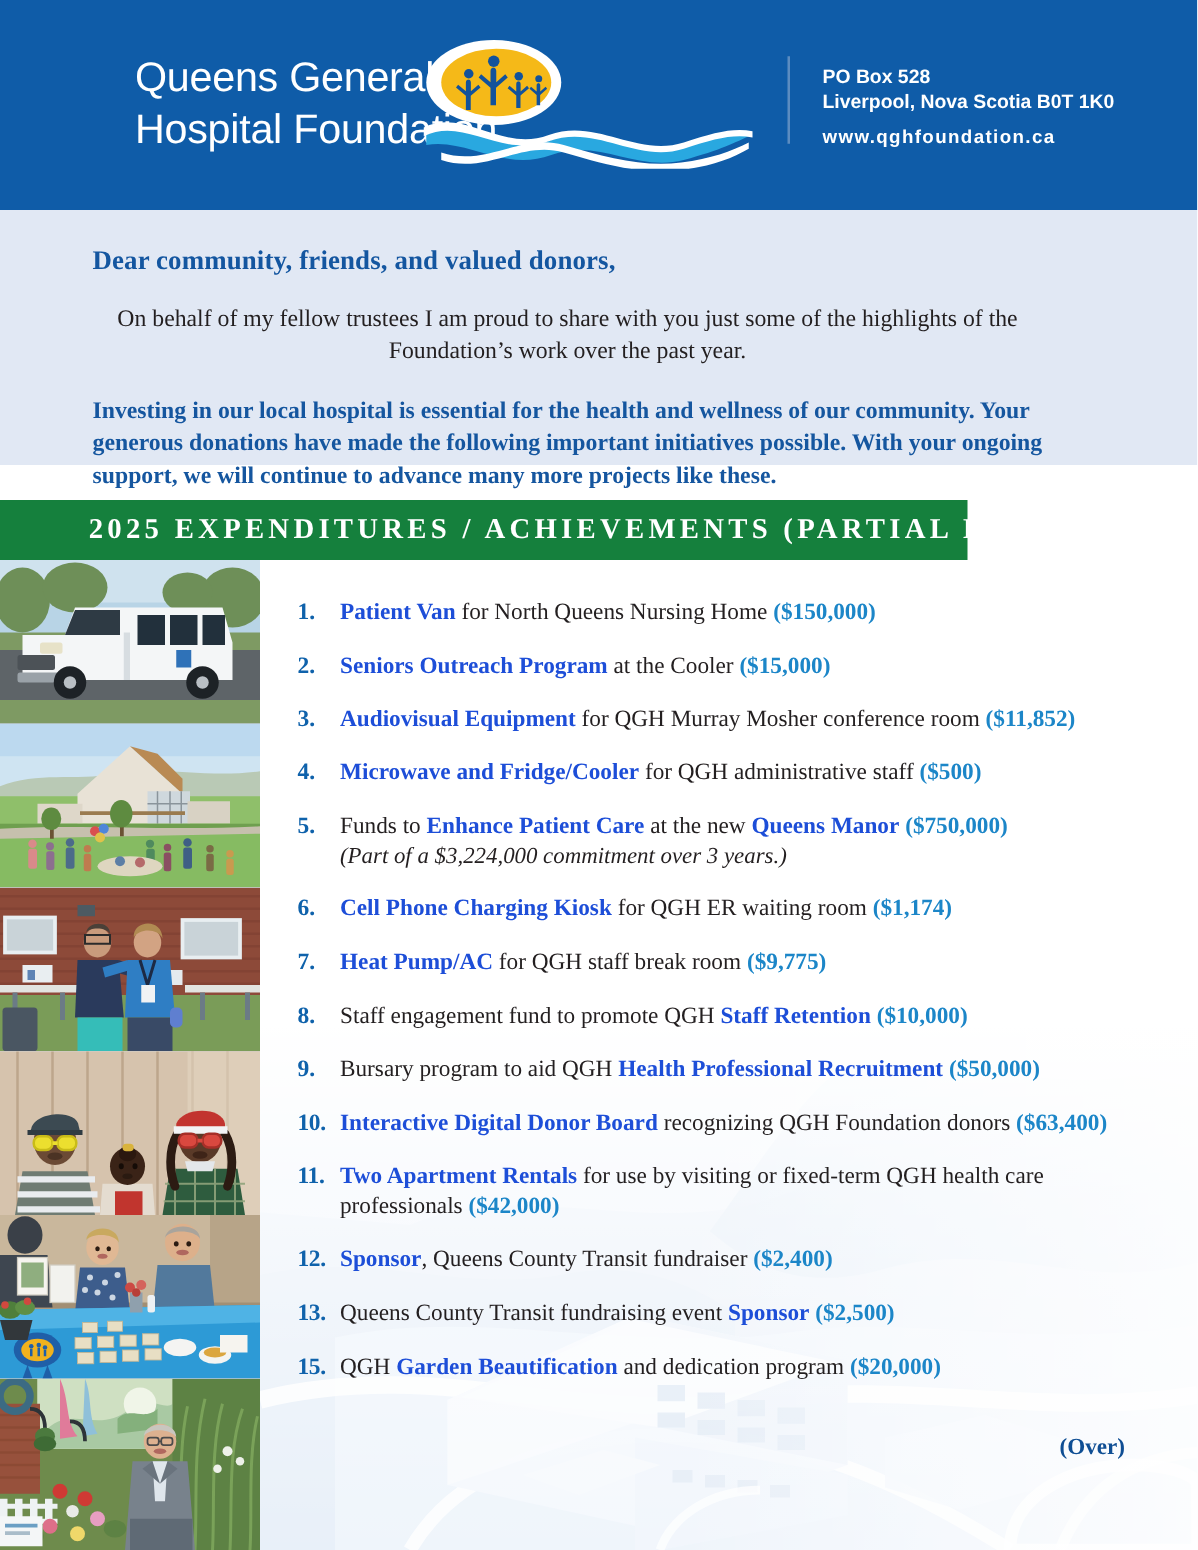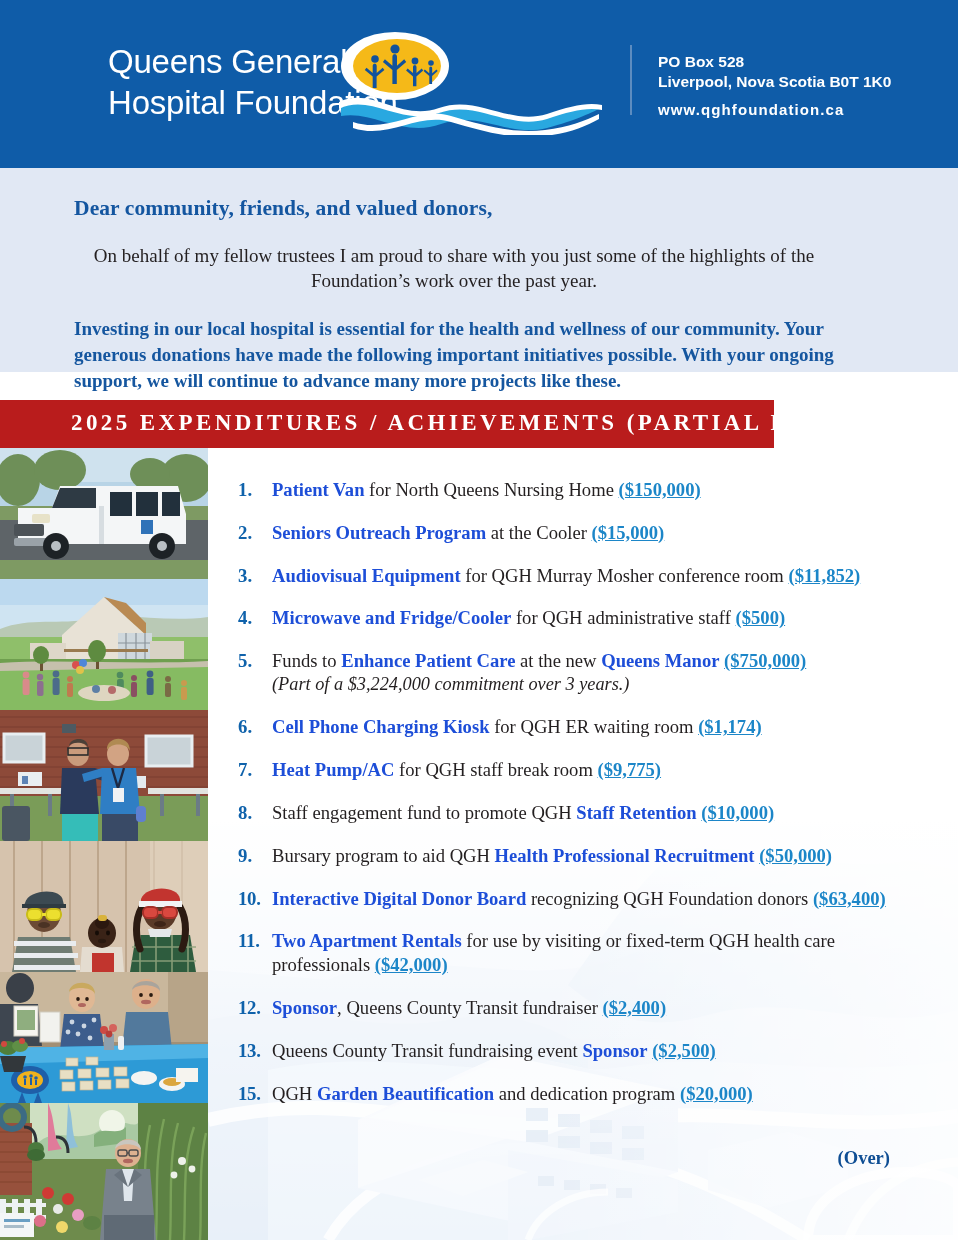--- a/index.html
+++ b/index.html
@@ -112,21 +112,21 @@
     margin: 0;
     max-width: 800px;
   }
 
   
   .banner {
     position: absolute;
     left: 0; top: 400px;
     width: 774px;
     height: 48px;
-    background: #b91c1c;
+    background: #15803d;
   }
   .banner-title {
     position: absolute;
     left: 71px;
     top: 10px;
     color: #ffffff;
     font-weight: bold;
     font-size: 23px;
     letter-spacing: 3.4px;
     white-space: nowrap;
@@ -191,31 +191,30 @@
     text-align: left;
     color: #0f62ab;
     font-weight: bold;
     font-size: 18.8px;
   }
   .li .num.wide { letter-spacing: -0.3px; }
   .li b { font-weight: bold; color: #1d4ed8; }
   .li .amt {
     color: #1c86c8;
     font-weight: bold;
-    text-decoration: underline;
   }
   .li .note {
     display: block;
     font-style: italic;
     color: #231f20;
     font-size: 18.3px;
   }
   .over {
     position: absolute;
-    right: 68px;
+    right: 58px;
     top: 700px;
     color: #0f4e94;
     font-weight: bold;
     font-size: 18.5px;
   }
 </style>
 </head>
 <body>
 
 <div class="page">

